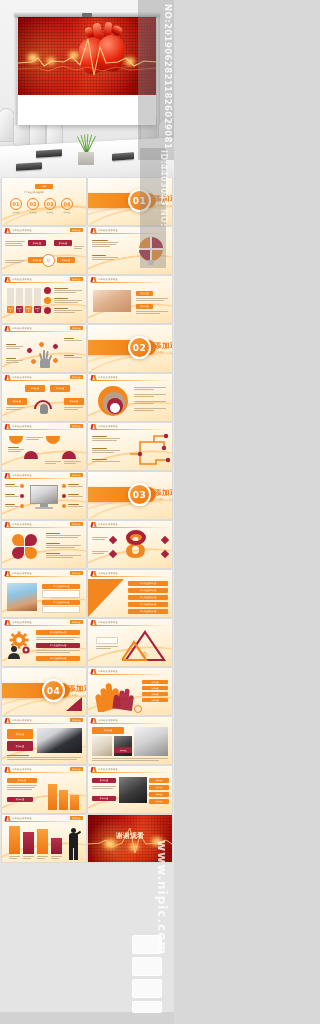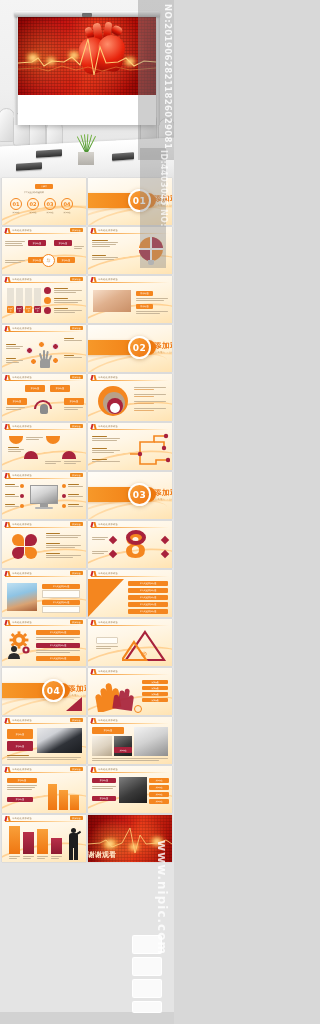--- a/index.html
+++ b/index.html
@@ -137,22 +137,22 @@
   
   .bar-o { background:linear-gradient(#f9a03a,#ef7611); }
   .bar-r { background:linear-gradient(#b9304a,#8e1a31); }
 
   
   .red-slide { position:absolute; inset:0;
       background:
         radial-gradient(circle at 30% 62%, rgba(255,170,60,.55) 0%, rgba(190,20,10,0) 40%),
         radial-gradient(circle at 68% 55%, rgba(255,120,50,.45) 0%, rgba(160,0,0,0) 38%),
         linear-gradient(105deg,#7e0303,#c21510 35%,#e53316 58%,#9c0705 100%); }
-  .thanks { position:absolute; left:0; right:0; top:16px; 
-      color:#ffe9c8; font-size:7px; font-weight:bold; font-family:"DejaVu Sans",sans-serif;margin-top:19px; }
+  .thanks { position:absolute; left:0; right:0; top:16px; text-align:center;
+      color:#ffe9c8; font-size:7px; font-weight:bold; font-family:"DejaVu Sans",sans-serif; }
 
   
   .wm { position:absolute; color:rgba(255,255,255,.85); font-weight:bold;
         font-family:"DejaVu Sans","Liberation Sans",sans-serif; white-space:nowrap;
         writing-mode:vertical-rl; text-orientation:mixed; pointer-events:none; z-index:60; }
   .wm-band { position:absolute; background:rgba(140,140,140,.42); z-index:55; pointer-events:none; }
   #wm1 { right:1px; top:4px; font-size:8.5px; letter-spacing:.4px; }
   #wm2 { right:6px; top:150px; font-size:8px; letter-spacing:.4px; color:rgba(255,255,255,.7); }
   #wm3 { right:5px; top:840px; font-size:12px; letter-spacing:1px; color:rgba(255,255,255,.8); }
   .ppt-badge { position:absolute; right:8px; top:935px; width:34px; height:78px; z-index:58; }

